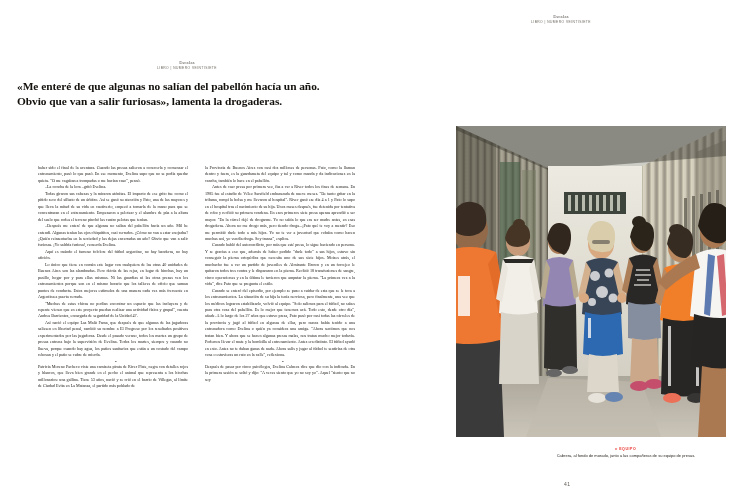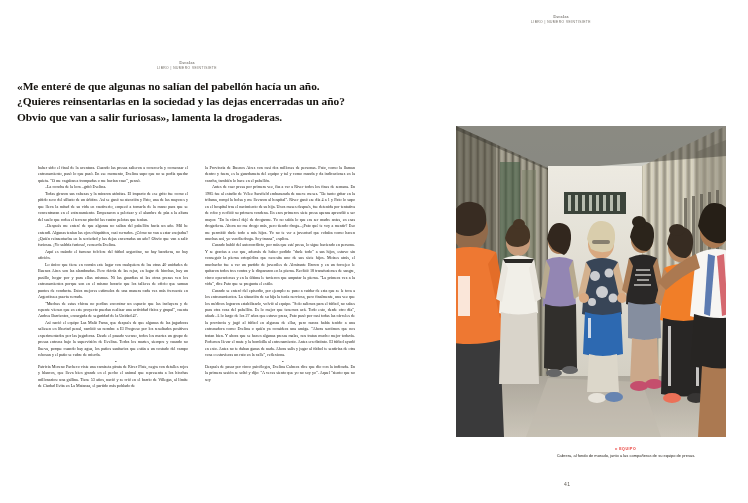--- a/index.html
+++ b/index.html
@@ -124,21 +124,20 @@
 
   <div class="page page-left">
 
     <div class="runhead">
       <div class="rh-title">Escalas</div>
       <div class="rh-sub">LIBRO | NÚMERO VEINTISIETE</div>
     </div>
 
     <div class="pullquote">
       <p>«Me enteré de que algunas no salían del pabellón hacía un año.</p>
-      <p>¿Quieres reinsentarlas en la sociedad y las dejas encerradas un año?</p>
       <p>Obvio que van a salir furiosas», lamenta la drogaderas.</p>
     </div>
 
     <div class="cols">
       <div class="col">
         <p class="noind">haber sido el final de la aventura. Cuando las presas salieron a conocerla y comenzar el entrenamiento, pasó lo que pasó. En ese momento, Evelina supo que no se podía quedar quieta. "O me cagaban a trompadas o me hacían caso", pensó.</p>
         <p class="dial">–La concha de la lora –gritó Evelina.</p>
         <p>Todas giraron sus cabezas y la miraron atónitas. El impacto de ese grito fue como el pitido seco del silbato de un árbitro. Así se ganó su atención y Pato, una de las mayores y que lleva la mitad de su vida en cautiverio, empezó a tomarla de la mano para que se concentraran en el entrenamiento. Empezaron a pelotear y el alambre de púa a la altura del suelo que rodea el terreno pinchó las cuatro pelotas que tenían.</p>
         <p>–Después me enteré de que algunas no salían del pabellón hacía un año. Mil he entendí. Algunas tenían las ojos chiquititos, casi cerrados. ¿Cómo no van a estar enojadas? ¿Quién reinsentarlas en la sociedad y las dejas encerradas un año? Obvio que van a salir furiosas. ¡Yo saldría furiosa!, recuerda Evelina.</p>
         <p>Aquí es cuándo el famoso folclore del fútbol argentino, no hay banderas, no hay afición.</p>

